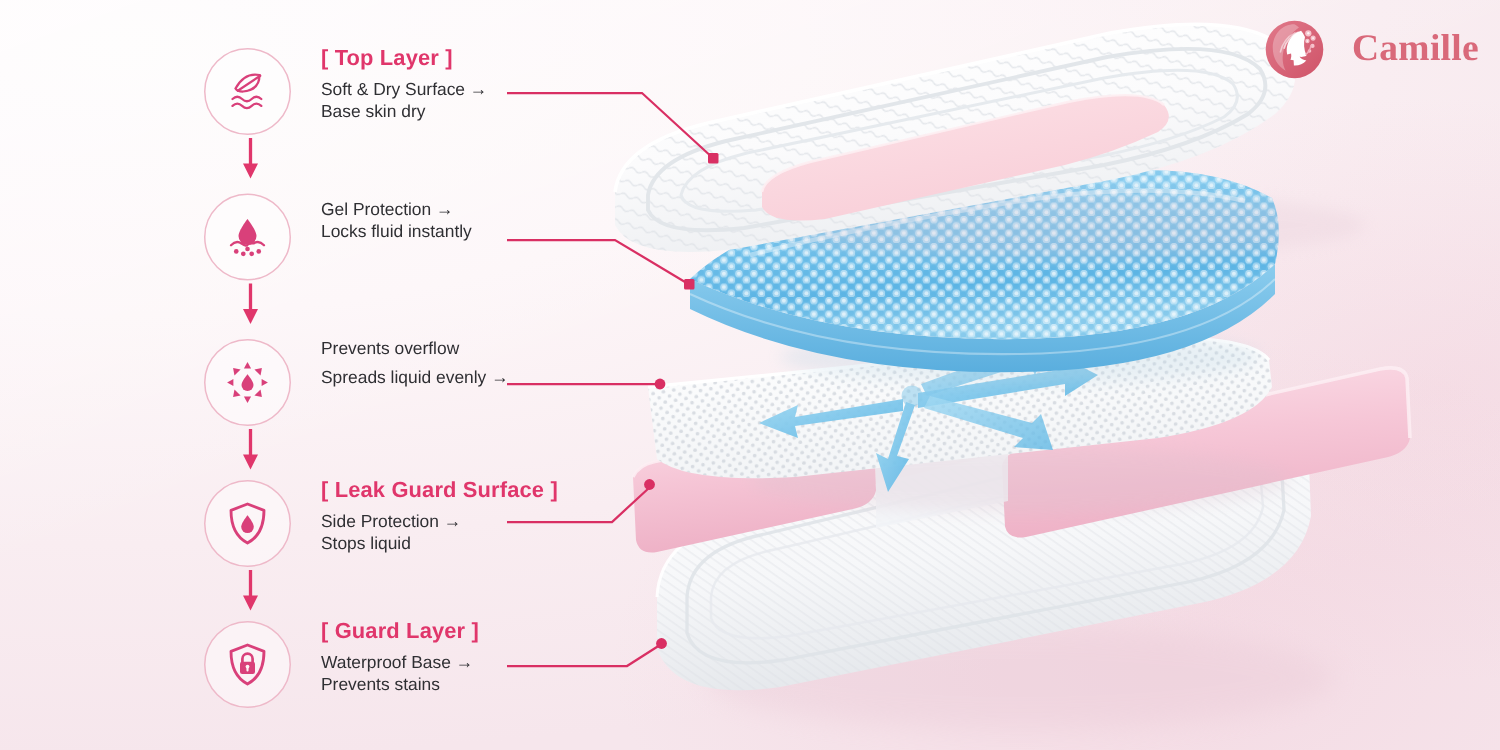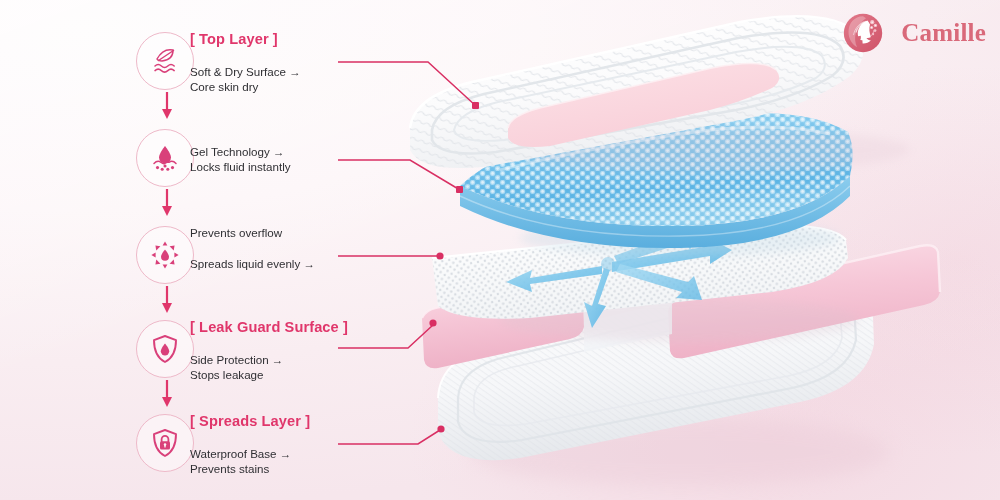--- a/index.html
+++ b/index.html
@@ -23,27 +23,27 @@
   }
 
   
   .list{position:absolute;left:0;top:0;width:400px;height:500px;}
   .row{position:absolute;left:136px;}
   .icon-circle{
     position:absolute;left:0;top:0;width:58px;height:58px;border-radius:50%;
     border:1.3px solid #eeb9c9;background:rgba(255,255,255,.45);
     box-sizing:border-box;display:flex;align-items:center;justify-content:center;
   }
-  .txt{position:absolute;left:54px;top:-1px;}
+  .txt{position:absolute;left:78px;top:-1px;}
   .hd{
     font-size:14.6px;font-weight:700;color:#e0366b;white-space:nowrap;
     letter-spacing:.1px;line-height:17px;
   }
   .sub{
-    margin-top:16px;font-size:11.6px;color:#2f2f33;line-height:15.4px;
+    margin-top:4px;font-size:11.6px;color:#2f2f33;line-height:15.4px;
     white-space:nowrap;font-weight:400;
   }
   .arrow-down{
     position:absolute;left:160px;width:14px;height:30px;
   }
 
   
   .leads{position:absolute;inset:0;pointer-events:none;}
 
   
@@ -240,21 +240,21 @@
             <path d="M9 15 Q15 4 25 6 Q25 16 14 17 Q10 17 9 15 Z"></path>
             <path d="M10.5 16.5 L25.5 6.5"></path>
             <path d="M7 22 q3.2 -3 6.4 0 t6.4 0 t6.4 0"></path>
             <path d="M7 26.6 q3.2 -3 6.4 0 t6.4 0 t6.4 0"></path>
           </g>
         </svg>
       </div>
       <div class="txt">
         <div class="hd">[ Top Layer ]</div>
         <div class="sub">Soft &amp; Dry Surface →</div>
-        <div class="sub" style="margin-top:0">Core skin dry</div>
+        <div class="sub" style="margin-top:0">Base skin dry</div>
       </div>
     </div>
     <svg class="arrow-down" style="top:90px" viewBox="0 0 14 30">
       <path d="M7 2 L7 22" stroke="#e0366b" stroke-width="2.2" fill="none"></path>
       <path d="M7 29 L2 19 L12 19 Z" fill="#e0366b"></path>
     </svg>
 
     <div class="row" style="top:129px">
       <div class="icon-circle">
         <svg width="34" height="34" viewBox="0 0 34 34">
@@ -263,21 +263,21 @@
           <g fill="#d9407a">
             <circle cx="9.5" cy="26.6" r="1.55"></circle>
               <circle cx="14.2" cy="28.2" r="1.55"></circle>
             <circle cx="19.8" cy="28.2" r="1.55"></circle>
               <circle cx="24.5" cy="26.6" r="1.55"></circle>
             <circle cx="17" cy="25" r="1.55"></circle>
           </g>
         </svg>
       </div>
       <div class="txt">
-        <div class="sub">Gel Technology →</div>
+        <div class="sub">Gel Protection →</div>
         <div class="sub" style="margin-top:0">Locks fluid instantly</div>
       </div>
     </div>
     <svg class="arrow-down" style="top:187px" viewBox="0 0 14 30">
       <path d="M7 2 L7 22" stroke="#e0366b" stroke-width="2.2" fill="none"></path>
       <path d="M7 29 L2 19 L12 19 Z" fill="#e0366b"></path>
     </svg>
 
     <div class="row" style="top:226px">
       <div class="icon-circle">
@@ -308,40 +308,40 @@
     <div class="row" style="top:320px">
       <div class="icon-circle">
         <svg width="34" height="34" viewBox="0 0 34 34">
           <path d="M17 4 L28 8.2 C28 19.5 23.6 26.6 17 30 C10.4 26.6 6 19.5 6 8.2 Z" stroke="#d9407a" stroke-width="1.9" fill="none" stroke-linejoin="round"></path>
           <path d="M17 11.5 C17 11.5 12.8 16.6 12.8 19.2 A4.2 4.2 0 0 0 21.2 19.2 C21.2 16.6 17 11.5 17 11.5 Z" fill="#d9407a"></path>
         </svg>
       </div>
       <div class="txt">
         <div class="hd">[ Leak Guard Surface ]</div>
         <div class="sub">Side Protection →</div>
-        <div class="sub" style="margin-top:0">Stops leakage</div>
+        <div class="sub" style="margin-top:0">Stops liquid</div>
       </div>
     </div>
     <svg class="arrow-down" style="top:378px" viewBox="0 0 14 30">
       <path d="M7 2 L7 22" stroke="#e0366b" stroke-width="2.2" fill="none"></path>
       <path d="M7 29 L2 19 L12 19 Z" fill="#e0366b"></path>
     </svg>
 
     <div class="row" style="top:414px">
       <div class="icon-circle">
         <svg width="34" height="34" viewBox="0 0 34 34">
           <path d="M17 4 L28 8.2 C28 19.5 23.6 26.6 17 30 C10.4 26.6 6 19.5 6 8.2 Z" stroke="#d9407a" stroke-width="1.9" fill="none" stroke-linejoin="round"></path>
           <path d="M13.6 15.4 v-2.2 a3.4 3.4 0 0 1 6.8 0 v2.2" stroke="#d9407a" stroke-width="1.8" fill="none" stroke-linecap="round"></path>
           <rect x="12" y="15.2" width="10" height="8.2" rx="1.5" fill="#d9407a"></rect>
           <circle cx="17" cy="18.4" r="1.25" fill="#fdf3f6"></circle>
           <rect x="16.3" y="18.6" width="1.4" height="3" rx=".6" fill="#fdf3f6"></rect>
         </svg>
       </div>
       <div class="txt">
-        <div class="hd">[ Spreads Layer ]</div>
+        <div class="hd">[ Guard Layer ]</div>
         <div class="sub">Waterproof Base →</div>
         <div class="sub" style="margin-top:0">Prevents stains</div>
       </div>
     </div>
   </div>
 
   <div class="logo">
     <div class="logo-mark">
       <svg width="42" height="42" viewBox="0 0 42 42">
         <defs>

